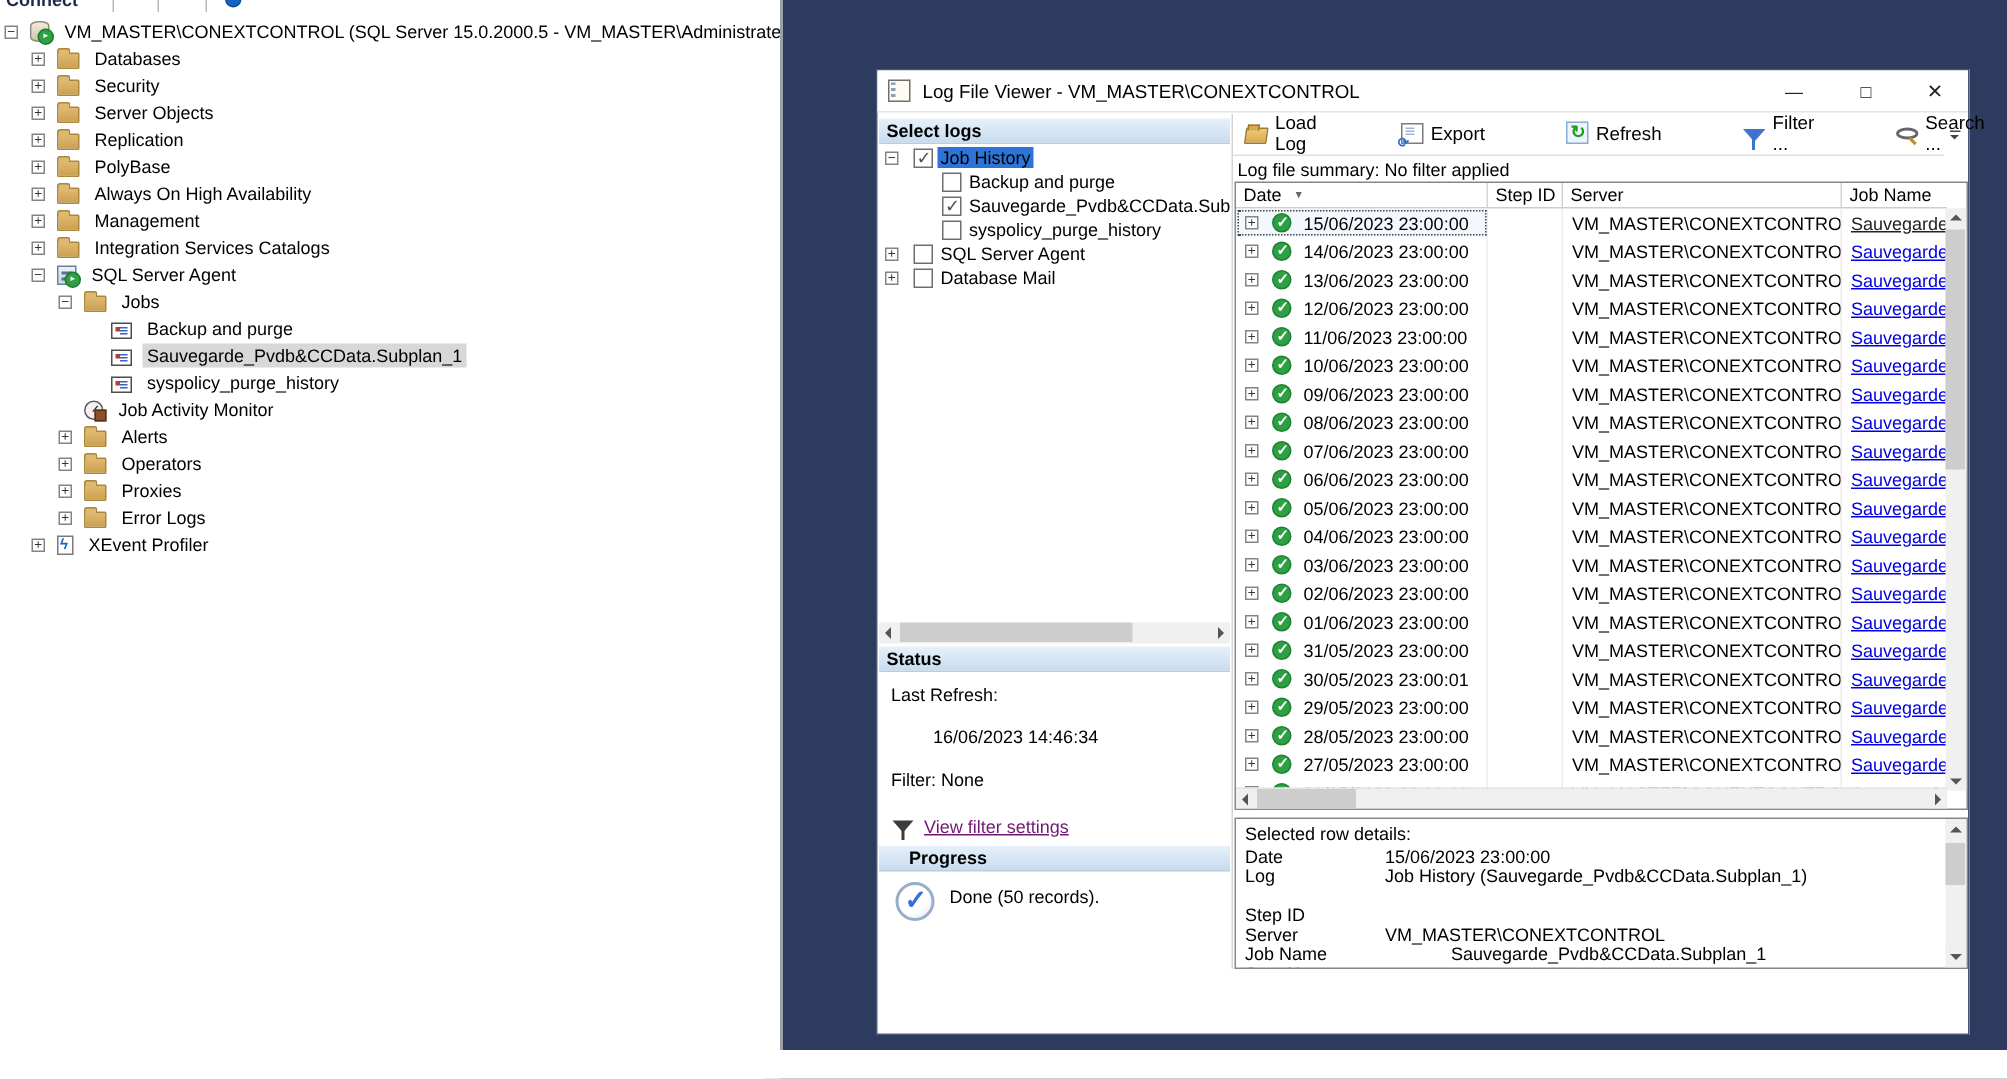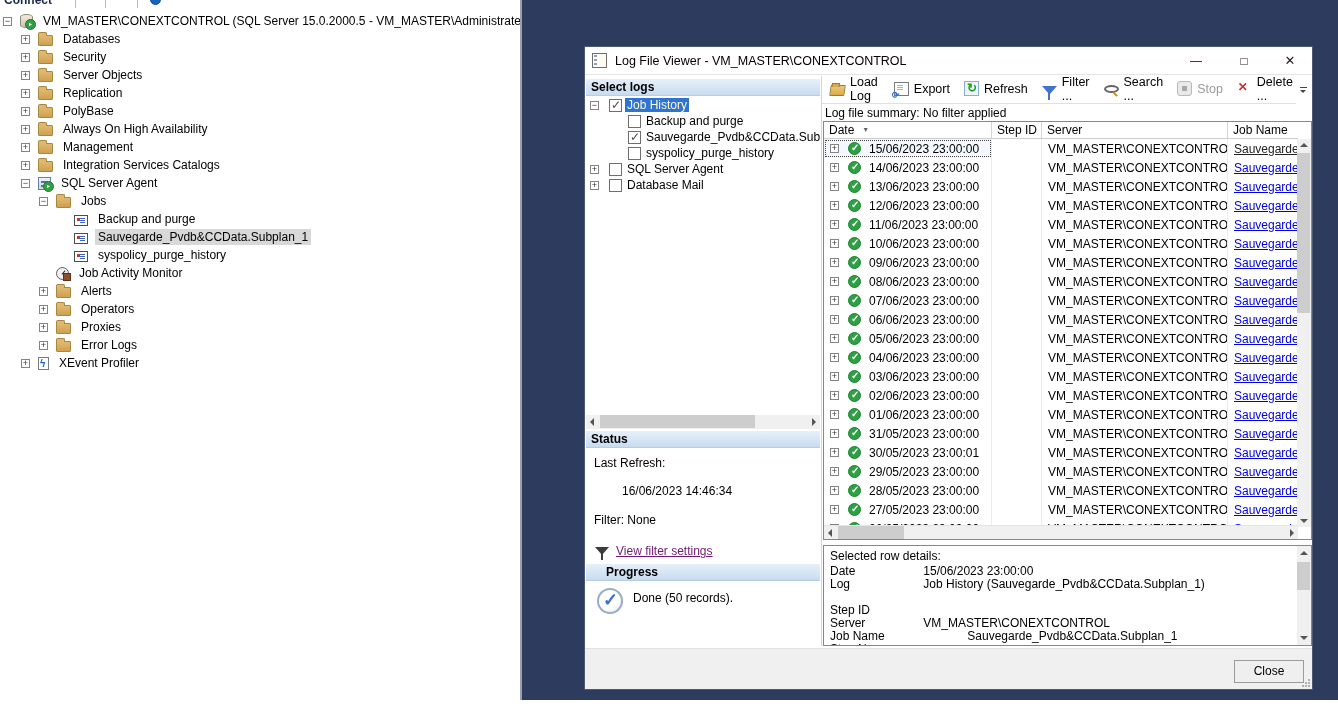--- a/index.html
+++ b/index.html
@@ -77,21 +77,21 @@
   .slrow { height:16px; display:flex; align-items:center; white-space:nowrap; }
   .slrow .exp { width:9px; height:9px; border:1px solid #848484; background:#fff; flex:0 0 9px; position:relative; }
   .slrow .exp::before { position:absolute; left:0; right:0; top:-2px; text-align:center; font-size:9px; line-height:11px; color:#333; }
   .slrow.exp-plus  .exp::before { content:"+"; }
   .slrow.exp-minus .exp::before { content:"\2212"; }
   .slrow.lv0 .exp { margin-left:4px; }
   .slrow .cb { width:13px; height:13px; border:1px solid #6e6e6e; background:#fff; flex:0 0 13px; margin-left:10px; position:relative; }
   .slrow.lv1 .cb { margin-left:42px; }
   .slrow.checked .cb::before { content:"\2713"; position:absolute; left:1px; top:-2px; font-size:12px; color:#4f4f4f; }
   .sllabel { margin-left:3px; padding:0 2px; }
-  .slrow.selected .sllabel { background:#2e74d6; color:#fef9c3; }
+  .slrow.selected .sllabel { background:#2e74d6; color:#000000; }
 
   
   .sb { background:#f0f0f0; position:absolute; }
   .sb .thumb { position:absolute; background:#cdcdcd; }
   .sb .arr { position:absolute; width:13px; height:13px; background:#f0f0f0; }
   .sb .arr::before { content:""; position:absolute; }
   .arr.left::before  { left:4px; top:3px; border:4px solid transparent; border-right-color:#555; border-left:none; }
   .arr.right::before { left:5px; top:3px; border:4px solid transparent; border-left-color:#555; border-right:none; }
   .arr.up::before    { left:3px; top:4px; border:4px solid transparent; border-bottom-color:#555; border-top:none; }
   .arr.down::before  { left:3px; top:5px; border:4px solid transparent; border-top-color:#555; border-bottom:none; }
@@ -108,21 +108,21 @@
                     border-left:7px solid transparent; border-right:7px solid transparent; border-top:8px solid #3c3c3c; }
   .ic-funnel-dark::after { content:""; position:absolute; left:-1px; top:-2px; width:2px; height:7px; background:#3c3c3c; }
   #filter-link { position:absolute; left:31px; top:497px; color:#701a75; text-decoration:underline; cursor:pointer; }
   #progress-header { top:517px;padding-left:20px; }
   .ic-done { position:absolute; left:12px; top:541px; width:26px; height:26px; border-radius:50%;
              background:radial-gradient(circle at 35% 30%, #ffffff 55%, #dde6f2); border:2px solid #97adc8; }
   .ic-done::before { content:"\2713"; position:absolute; left:4px; top:-1px; font-size:18px; font-weight:bold; color:#3a6fd8; }
   #progress-text { position:absolute; left:48px; top:544px; }
 
   
-  #lv-toolbar { position:absolute; left:238px; top:28px; width:473px; height:27px; display:flex; align-items:center; }
+  #lv-toolbar { position:absolute; left:238px; top:28px; width:473px; height:27px; display:flex; align-items:center;gap:40px; }
   .tbtn { display:inline-flex; align-items:center; gap:5px; padding:0 7px; height:24px; font-size:12.5px; cursor:default; }
   .tbtn.disabled { color:#9a9a9a; }
   .tbicon { position:relative; width:15px; height:15px; flex:0 0 15px; }
   .ic-load-log { background:linear-gradient(#ecc977,#d9ab4e); border:1px solid #9c7b2e; border-radius:1px; transform:skewX(-8deg); height:11px !important; margin-top:4px; }
   .ic-load-log::before { content:""; position:absolute; top:-3px; left:0; width:6px; height:3px; background:#d9ab4e; border:1px solid #9c7b2e; border-bottom:none; }
   .ic-export { width:11px !important; height:14px !important; background:#fff; border:1px solid #7a7a7a; margin-left:2px; }
   .ic-export::before { content:""; position:absolute; left:2px; top:2px; width:6px; height:1px; background:#9db6d6; box-shadow:0 2px 0 #9db6d6, 0 4px 0 #9db6d6; }
   .ic-export::after { content:"\27F3"; position:absolute; left:-3px; bottom:-5px; font-size:9px; font-weight:bold; color:#2f6fd0; }
   .ic-refresh { background:#eef4fb; border:1px solid #89aed6; }
   .ic-refresh::before { content:"\21BB"; position:absolute; left:2px; top:-1px; font-size:12px; font-weight:bold; color:#1d9e1d; }
@@ -770,17 +770,13 @@
         </div>
 
     </div>
     <div class="sb" id="d-vscroll">
       <span class="arr up"></span>
       <span class="thumb"></span>
       <span class="arr down"></span>
     </div>
   </div>
 
-  <div id="bottom-band">
-    <div id="close-btn">Close</div>
-    <div id="grip"></div>
-  </div>
 </div>
 
 </body></html>

